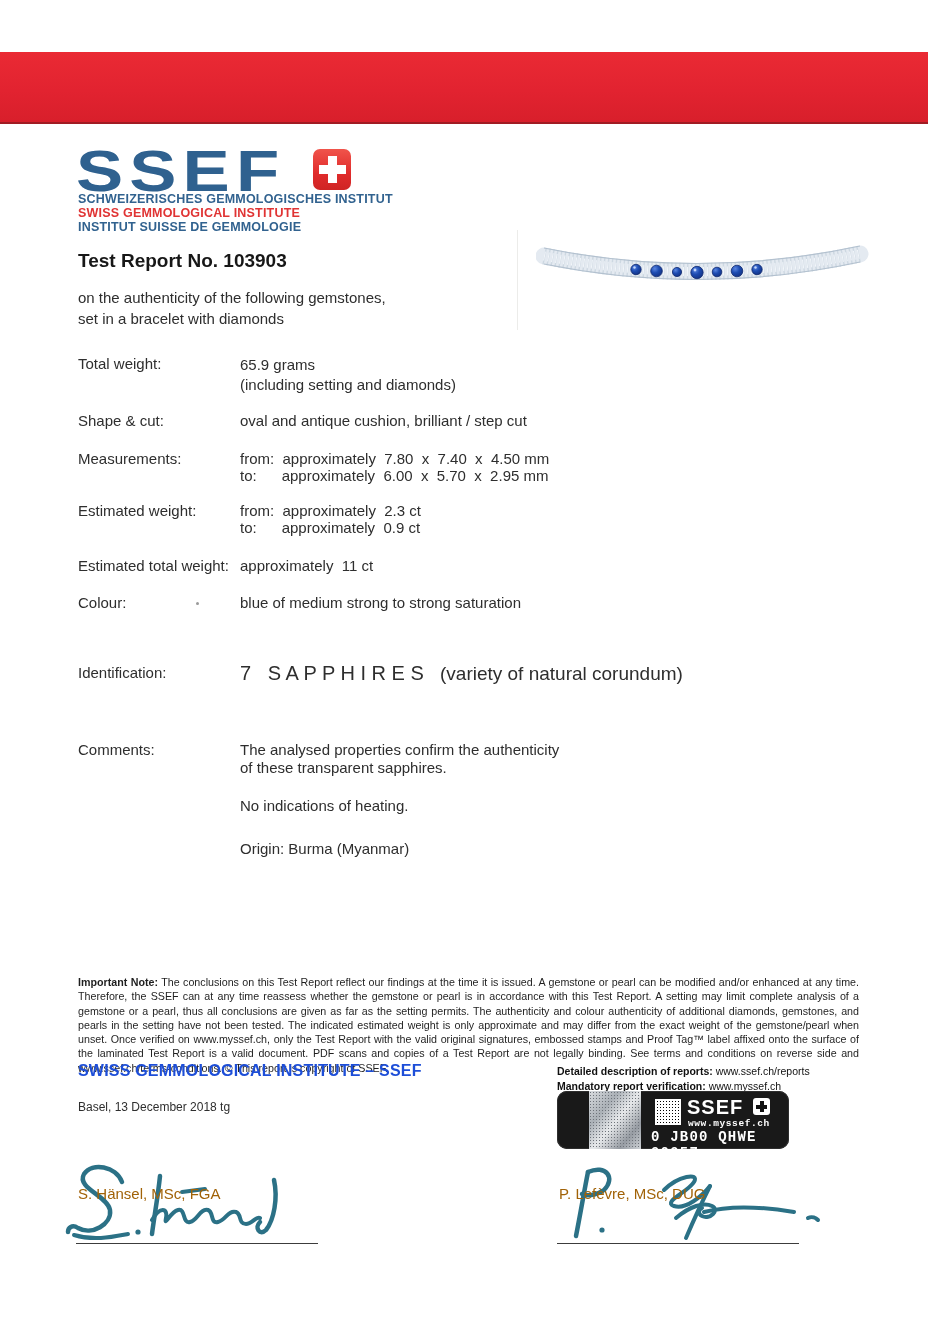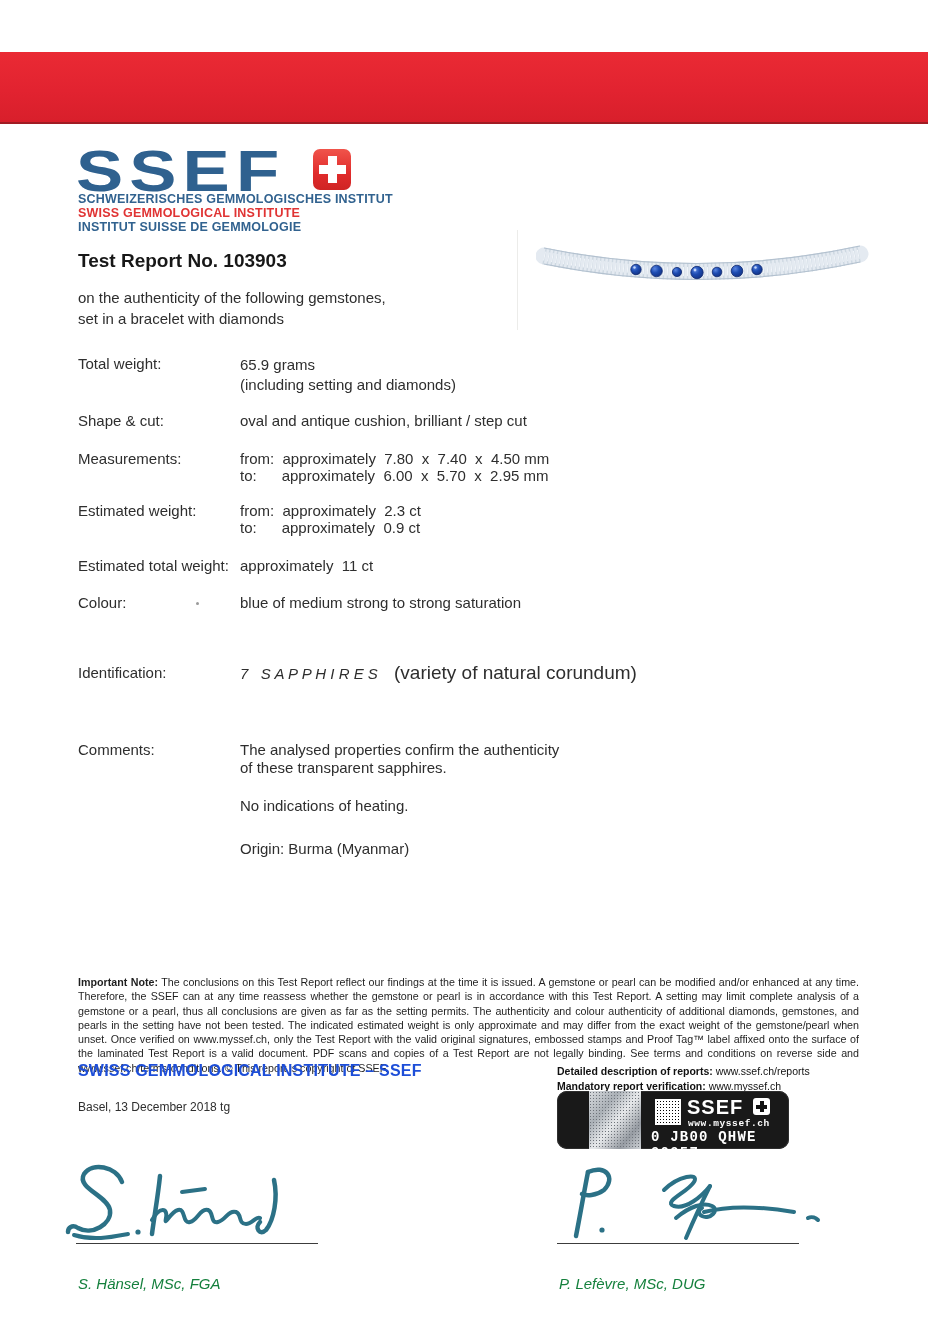--- a/index.html
+++ b/index.html
@@ -27,21 +27,21 @@
   .photo{position:absolute;left:517px;top:230px;width:360px;height:100px;border-left:1px solid #ececea;}
   .photo svg{position:absolute;left:18px;top:0;}
   
   .field-row{position:absolute;left:78px;width:760px;font-size:15px;line-height:18px;color:#2e2e2e;}
   .f-label{position:absolute;left:0;top:0;white-space:nowrap;}
   .f-value{position:absolute;left:162px;top:0;white-space:nowrap;}
   .pre{white-space:pre;}
   .lh17{line-height:17px;} .lh20{line-height:20px;}
   .r-total{top:355px}.r-shape{top:412px}.r-meas{top:450px}.r-estw{top:502px}
   .r-esttw{top:557px}.r-colour{top:594px}.r-ident{top:664px}.r-comments{top:741px}
-  .id-main{font-size:15px;white-space:pre;font-style:italic;}
+  .id-main{font-size:20px;white-space:pre;}
   .id-note{font-size:19px;margin-left:12px;}
   .mt20{margin-top:20px;} .mt38{margin-top:25px;}
   .speck{position:absolute;left:196px;top:602px;width:3px;height:3px;border-radius:50%;background:#9a9a9a;}
   
   .fineprint{position:absolute;left:78px;top:975px;width:781px;font-size:10.7px;line-height:14.3px;
     text-align:justify;color:#1f1f1f;}
   .fineprint b{font-weight:bold;}
   
   .institute{position:absolute;left:78px;top:1062px;font-size:16px;font-weight:bold;color:#1d4ed8;letter-spacing:.2px;}
   .flinks{position:absolute;left:557px;top:1064px;font-size:10.5px;line-height:14.5px;color:#111;white-space:nowrap;}
@@ -61,21 +61,21 @@
   .tag-cross{position:absolute;left:196px;top:7px;width:17px;height:17px;background:#fff;border-radius:3px;}
   .tag-cross .tv{position:absolute;left:50%;top:50%;width:4px;height:11px;margin:-5.5px 0 0 -2px;background:#111;}
   .tag-cross .th{position:absolute;left:50%;top:50%;width:11px;height:4px;margin:-2px 0 0 -5.5px;background:#111;}
   .tag-url{position:absolute;left:131px;top:27px;font-size:9.5px;font-weight:bold;color:#fff;letter-spacing:.6px;
     font-family:"Liberation Mono","DejaVu Sans Mono",monospace;}
   .tag-code{position:absolute;left:94px;top:38px;font-size:14px;font-weight:bold;color:#fff;letter-spacing:1.2px;
     font-family:"Liberation Mono","DejaVu Sans Mono",monospace;}
   
   .sigline{position:absolute;top:1243px;width:242px;border-top:1.5px solid #3c3c3c;}
   .sigline.left{left:76px;} .sigline.right{left:557px;}
-  .signame{position:absolute;top:1275px;font-size:15px;color:#15803d;font-style:italic;}
+  .signame{position:absolute;top:1185px;font-size:15px;color:#a16207;}
   .signame.left{left:78px;} .signame.right{left:559px;}
   .sig-svg{position:absolute;}
   .sig-svg.left{left:64px;top:1162px;}
   .sig-svg.right{left:544px;top:1162px;}
 </style>
 </head>
 <body>
 
 <div class="page">
 

